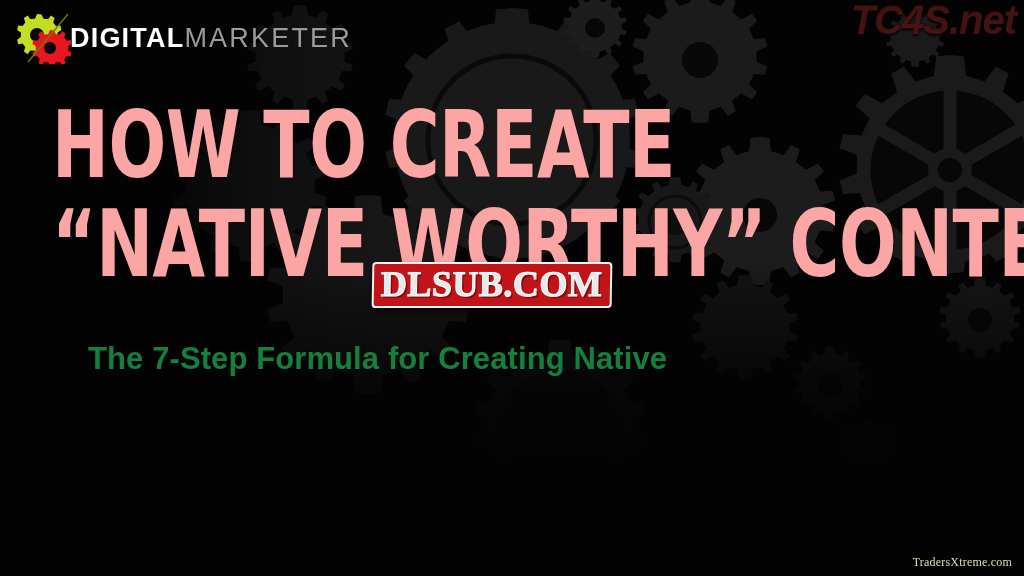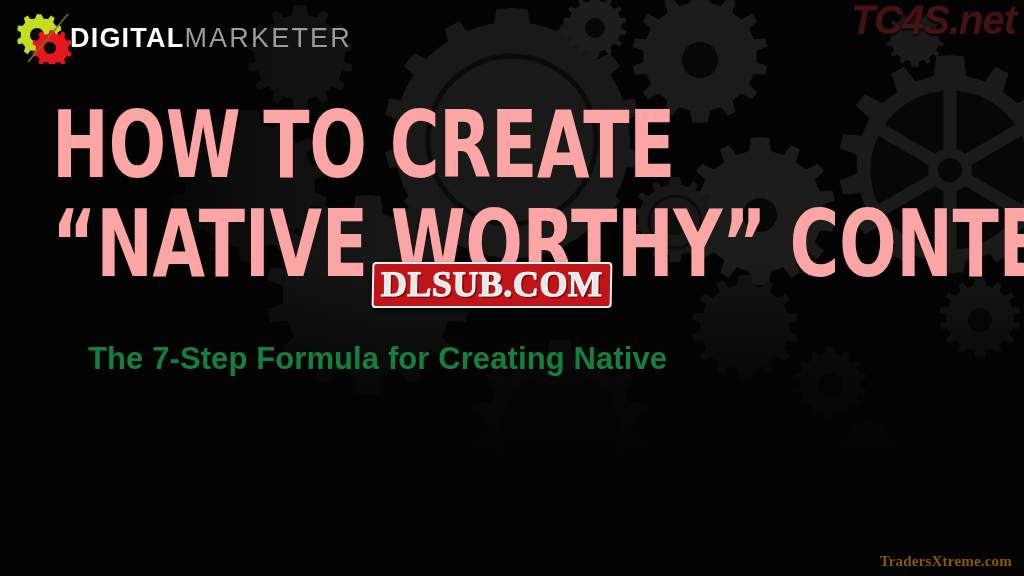--- a/index.html
+++ b/index.html
@@ -82,22 +82,22 @@
     font-size:40px; font-weight:bold; font-style:italic;
     letter-spacing:-1px;
     color:#4a1414;
     text-shadow:0 2px 2px rgba(0,0,0,0.9), 0 -1px 0 #2a0a0a;
     opacity:0.92;
     font-family:"Liberation Sans", sans-serif;
   }
 
   #wm-bottomright {
     position:absolute; right:12px; bottom:6px;
-    font-size:15px; font-weight:bold;
-    color:#a16207;
+    font-size:12px; font-weight:normal;
+    color:#fef9c3;
     letter-spacing:0.2px;
     text-shadow:0 1px 1px rgba(0,0,0,0.8);
     font-family:"Liberation Serif", serif;
     opacity:0.88;
   }
 
   #wm-center {
     position:absolute; left:372px; top:262px;
     padding:2px 7px 4px 7px;
     background:#c11418;

